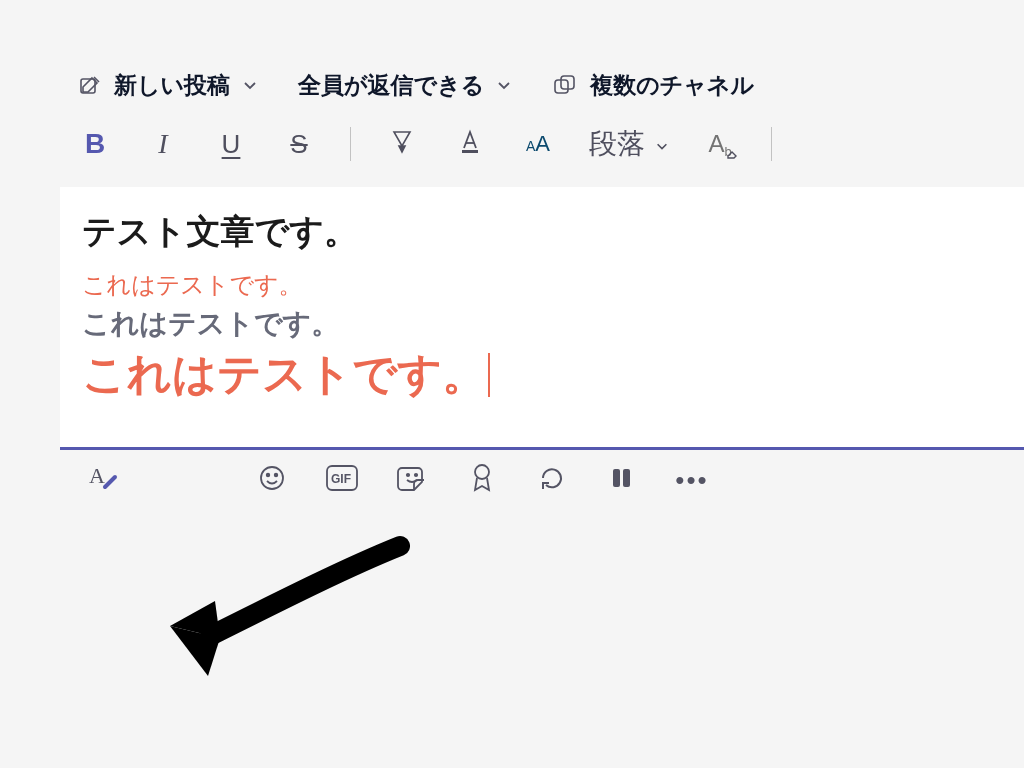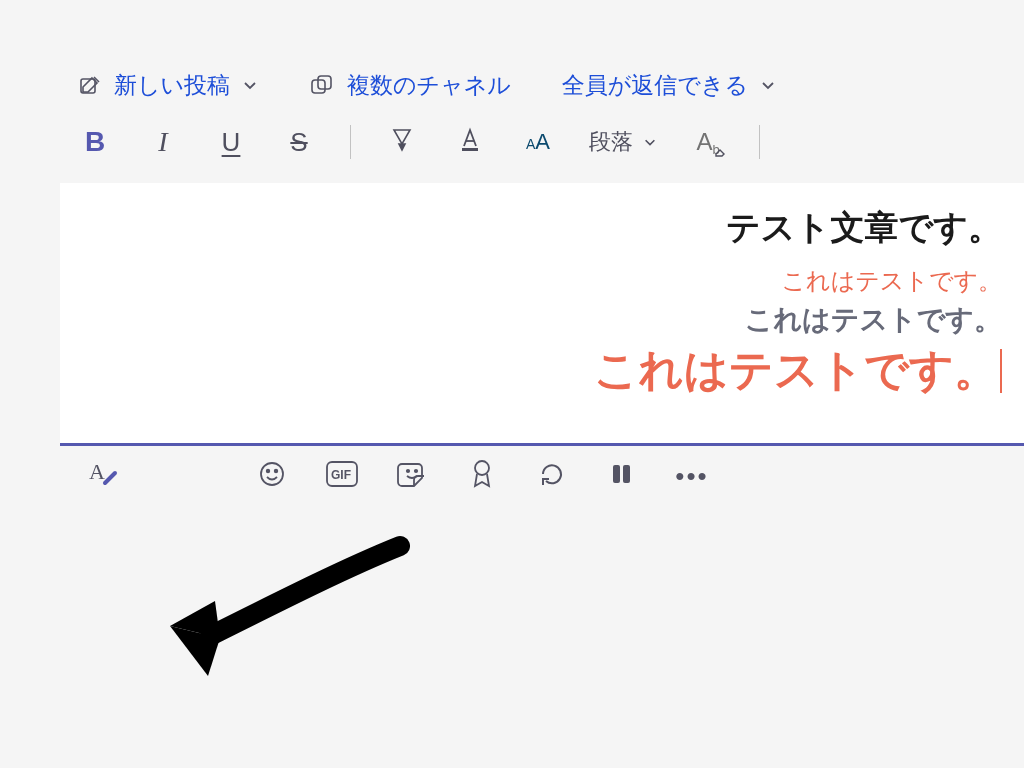--- a/index.html
+++ b/index.html
@@ -4,38 +4,39 @@
 <style>
   * { box-sizing: border-box; margin: 0; padding: 0; }
   html, body { width: 1024px; height: 768px; font-family: "Segoe UI", "Hiragino Sans", "Yu Gothic", sans-serif; background: #f5f5f5; }
   .app { width: 1024px; height: 768px; position: relative; }
   .composer {
     position: absolute;
     left: 60px; right: 0px; top: 60px;
     display: flex; flex-direction: column;
   }
   .topbar {
-    display: flex; align-items: center; gap: 51px;
+    display: flex; align-items: center; gap: 40px;
     padding: 10px 0 18px 18px;
-    color: #1d4ed8;
+    color: #0f172a;
     font-size: 23px;
+    font-weight: bold;
   }
   .topbar .group { display: inline-flex; align-items: center; gap: 12px; cursor: pointer; }
   .chev { display:inline-block; }
   .icon-btn { display:inline-flex; align-items:center; justify-content:center; cursor:pointer; }
   .toolbar {
     display: flex; align-items: center; gap: 34px;
     padding: 6px 0 24px 18px;
     color: #4f4f5e;
   }
   .toolbar .fmt { width: 34px; height: 34px; display:flex; align-items:center; justify-content:center; cursor:pointer; }
   .divider { width:1px; height:34px; background:#c2c2c2; }
-  .paragraph-dd { display:inline-flex; align-items:center; gap:10px; font-size:22px; color:#4f4f5e; cursor:pointer; }
+  .paragraph-dd { display:inline-flex; align-items:center; gap:10px; font-size:28px; color:#4f4f5e; cursor:pointer; }
   .editor {
-    background:#ffffff; padding: 22px 22px 40px 22px; min-height:260px;text-align:right;
+    background:#ffffff; padding: 22px 22px 40px 22px; min-height:260px;
   }
   .editor .title { font-size:34px; font-weight:700; color:#1b1b1b; margin-bottom:14px; }
   .editor .line-red { font-size:24px; color:#eb6950; margin:10px 0 4px 0; }
   .editor .line-grey { font-size:28px; font-weight:600; color:#676a79; margin:4px 0 2px 0; }
   .editor .line-big { font-size:44px; font-weight:700; color:#eb6950; display:inline; }
   .caret { display:inline-block; width:2px; height:44px; background:#eb6950; vertical-align:-8px; margin-left:2px; }
   .sep-line { height:3px; background:#5558af; margin:0 0 0 0; }
   .bottombar {
     display:flex; align-items:center; gap:30px;
     padding: 10px 0 14px 22px;
@@ -65,36 +66,36 @@
         </span>
         <span>新しい投稿</span>
         <span class="chev">
           <svg width="16" height="16" viewBox="0 0 16 16" fill="none" stroke="#545464" stroke-width="1.8">
               <path d="M3 6 l5 5 5-5"></path>
             </svg>
         </span>
       </span>
 
       <span class="group">
+        <span>全員が返信できる</span>
+        <span class="chev">
+          <svg width="16" height="16" viewBox="0 0 16 16" fill="none" stroke="#545464" stroke-width="1.8">
+              <path d="M3 6 l5 5 5-5"></path>
+            </svg>
+        </span>
+      </span>
+
+      <span class="group">
         <span class="icon-btn">
           <svg width="26" height="26" viewBox="0 0 26 26" fill="none" stroke="#545464" stroke-width="1.6">
             <rect x="3" y="7" width="13" height="13" rx="3"></rect>
             <rect x="9" y="3" width="13" height="13" rx="3"></rect>
           </svg>
         </span>
         <span>複数のチャネル</span>
-      </span>
-
-      <span class="group">
-        <span>全員が返信できる</span>
-        <span class="chev">
-          <svg width="16" height="16" viewBox="0 0 16 16" fill="none" stroke="#545464" stroke-width="1.8">
-              <path d="M3 6 l5 5 5-5"></path>
-            </svg>
-        </span>
       </span>
     </div>
 
     <div class="toolbar">
       <span class="fmt" title="Bold">
         <span style="font-weight:800;color:#5558af;font-size:28px;">B</span>
       </span>
       <span class="fmt">
         <span style="font-style:italic;font-family:serif;font-size:28px;color:#4f4f5e;">I</span>
       </span>

